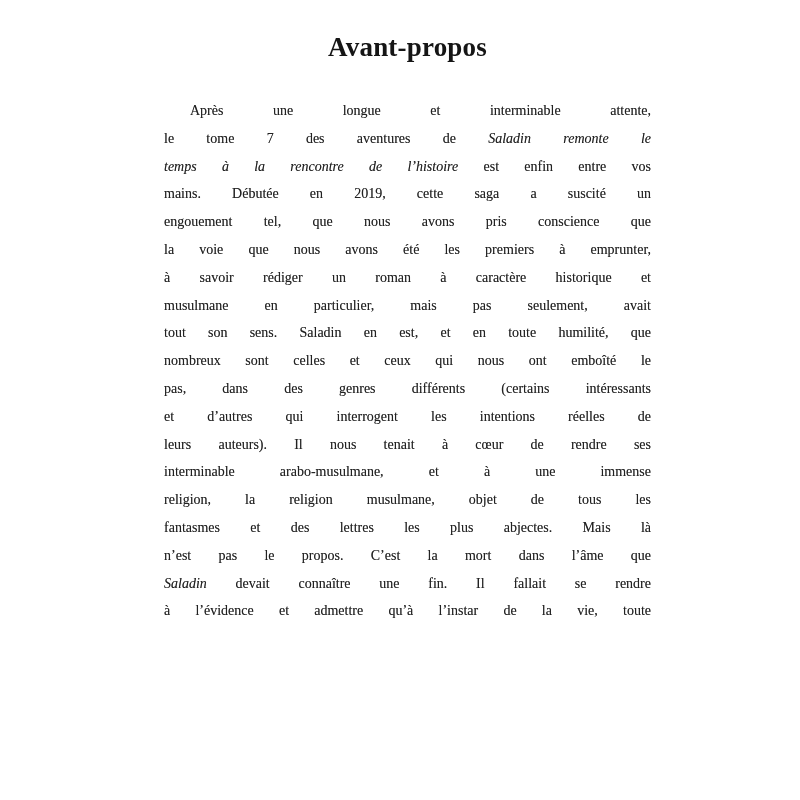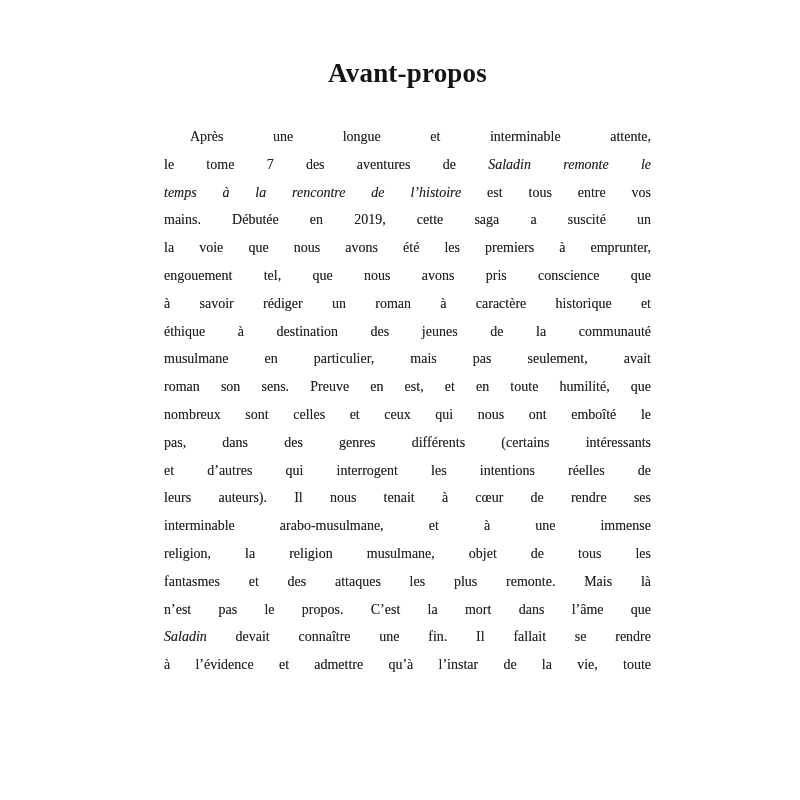--- a/index.html
+++ b/index.html
@@ -19,21 +19,21 @@
     position: absolute;
     left: 164px;
     top: 0;
     width: 487px;
     height: 800px;
     font-family: "Liberation Serif", "DejaVu Serif", serif;
     color: var(--text);
   }
   .title {
     margin: 0;
-    padding-top: 58px;
+    padding-top: 32px;
     height: 31px;
     line-height: 31px;
     text-align: center;
     font-size: 27px;
     font-weight: bold;
     color: var(--title);
     letter-spacing: 0.2px;
   }
   .paragraph {
     margin-top: 34px;
@@ -55,32 +55,31 @@
   }
 </style>
 </head>
 <body>
 
 <div class="page">
   <h1 class="title">Avant-propos</h1>
   <div class="paragraph" id="paragraph">
       <div class="line indent"><span>Après une longue et interminable attente,</span></div>
       <div class="line"><span>le tome 7 des aventures de </span><em>Saladin remonte le</em></div>
-      <div class="line"><em>temps à la rencontre de l’histoire</em><span> est tous entre vos</span></div>
+      <div class="line"><em>temps à la rencontre de l’histoire</em><span> est enfin entre vos</span></div>
       <div class="line"><span>mains. Débutée en 2019, cette saga a suscité un</span></div>
+      <div class="line"><span>engouement tel, que nous avons pris conscience que</span></div>
       <div class="line"><span>la voie que nous avons été les premiers à emprunter,</span></div>
-      <div class="line"><span>engouement tel, que nous avons pris conscience que</span></div>
       <div class="line"><span>à savoir rédiger un roman à caractère historique et</span></div>
-      <div class="line"><span>éthique à destination des jeunes de la communauté</span></div>
       <div class="line"><span>musulmane en particulier, mais pas seulement, avait</span></div>
-      <div class="line"><span>roman son sens. Preuve en est, et en toute humilité, que</span></div>
+      <div class="line"><span>tout son sens. Saladin en est, et en toute humilité, que</span></div>
       <div class="line"><span>nombreux sont celles et ceux qui nous ont emboîté le</span></div>
       <div class="line"><span>pas, dans des genres différents (certains intéressants</span></div>
       <div class="line"><span>et d’autres qui interrogent les intentions réelles de</span></div>
       <div class="line"><span>leurs auteurs). Il nous tenait à cœur de rendre ses</span></div>
       <div class="line"><span>interminable arabo-musulmane, et à une immense</span></div>
       <div class="line"><span>religion, la religion musulmane, objet de tous les</span></div>
-      <div class="line"><span>fantasmes et des attaques les plus remonte. Mais là</span></div>
+      <div class="line"><span>fantasmes et des lettres les plus abjectes. Mais là</span></div>
       <div class="line"><span>n’est pas le propos. C’est la mort dans l’âme que</span></div>
       <div class="line"><em>Saladin</em><span> devait connaître une fin. Il fallait se rendre</span></div>
       <div class="line"><span>à l’évidence et admettre qu’à l’instar de la vie, toute</span></div>
     </div>
 </div>
 
 </body></html>

